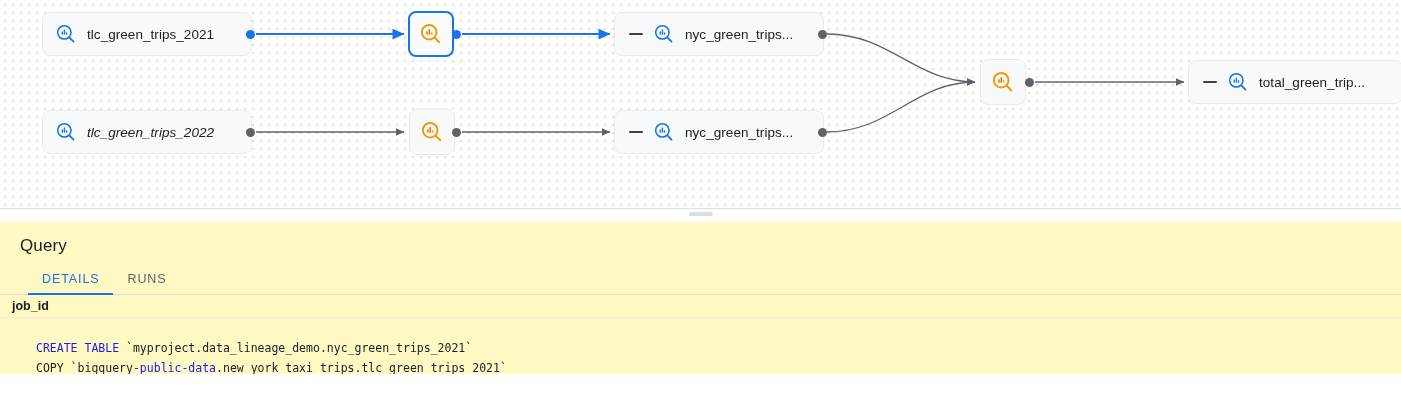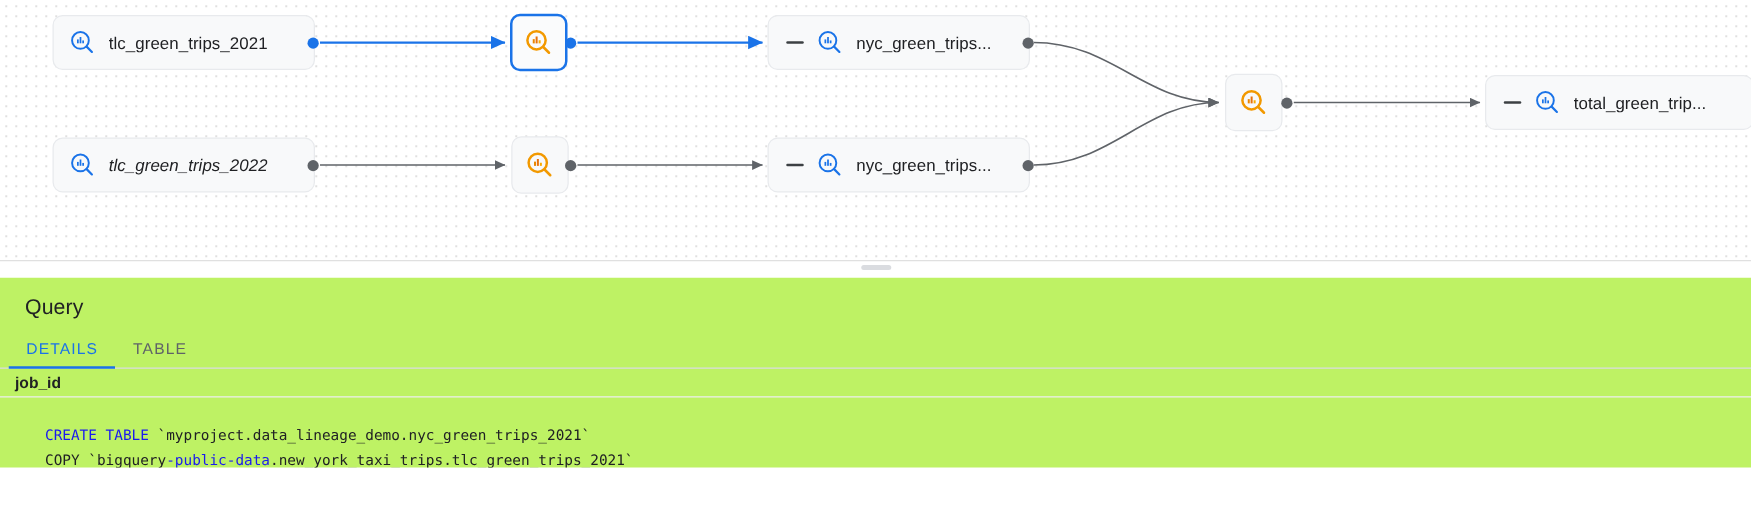--- a/index.html
+++ b/index.html
@@ -130,39 +130,39 @@
     width: 24px;
     height: 4px;
     border-radius: 2px;
     background: #dadce0;
     cursor: row-resize;
   }
 
   
   .details-panel {
     flex: 1 1 auto;
-    background: #bef264;
+    background: #fef9c3;
     display: flex;
     flex-direction: column;
     min-height: 0;
   }
 
   .panel-title {
     font-size: 17px;
     color: #202124;
     padding: 14px 20px 12px 20px;
     letter-spacing: 0.1px;
   }
 
   .tabs {
     display: flex;
     align-items: flex-end;
     height: 30px;
     border-bottom: 1px solid #dadce0;
-    padding-left: 7px;
+    padding-left: 28px;
   }
   .tab {
     font-size: 12.5px;
     letter-spacing: 0.9px;
     color: #5f6368;
     padding: 0 14px 8px 14px;
     cursor: pointer;
     position: relative;
     font-weight: 500;
   }
@@ -348,21 +348,21 @@
   <div class="splitter">
     <div class="splitter-handle"></div>
   </div>
 
   <div class="details-panel">
 
     <div class="panel-title">Query</div>
 
     <div class="tabs">
       <div class="tab active">DETAILS</div>
-      <div class="tab">TABLE</div>
+      <div class="tab">RUNS</div>
     </div>
 
     <div class="kv-table">
       <div class="kv-row">
         <div class="kv-key">job_id</div>
       </div>
     </div>
 
     <div class="sql-block"><span class="kw">CREATE TABLE</span><span> `myproject.data_lineage_demo.nyc_green_trips_2021`</span>
 <span>COPY `bigquery</span><span class="kw">-public-data</span><span>.new_york_taxi_trips.tlc_green_trips_2021`</span></div>

